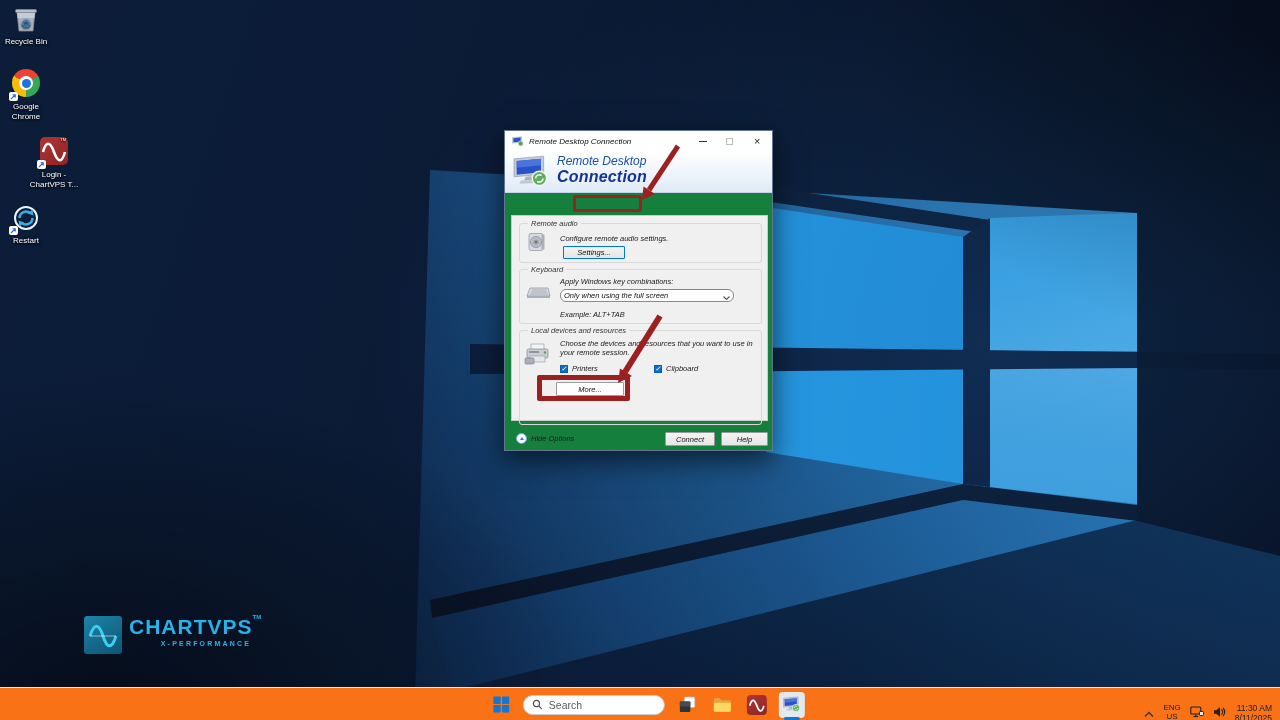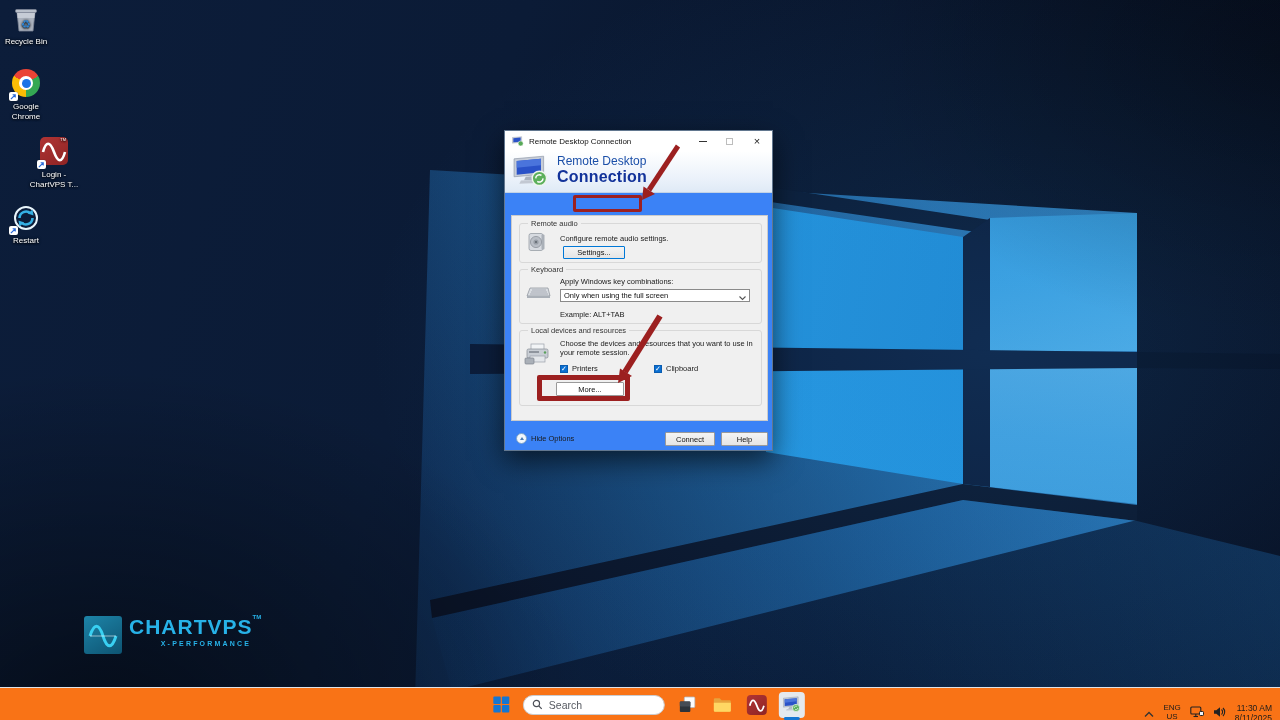--- a/index.html
+++ b/index.html
@@ -43,22 +43,22 @@
 
   
   .watermark{left:84px;top:616px;display:flex;align-items:flex-start;}
   .wm-tile{width:38px;height:38px;border-radius:3px;background:linear-gradient(150deg,#1d84a8,#0e5472);display:flex;align-items:center;justify-content:center;}
   .wm-text{margin-left:7px;}
   .wm-brand{font-size:21px;font-weight:bold;letter-spacing:1px;color:#27b2e8;line-height:22px;}
   .wm-tm{font-size:6px;vertical-align:top;position:relative;top:-2px;color:#27b2e8;font-weight:bold;}
   .wm-tag{font-size:7px;font-weight:bold;letter-spacing:2.2px;color:#27b2e8;text-align:right;margin-top:2px;margin-right:10px;}
 
   
-  .rdp{left:504px;top:130px;width:269px;height:321px;background:#3b82f6;border:1px solid #62778f;
-      box-shadow:0 10px 26px rgba(0,0,0,.6);font-size:8px;color:#1a1a1a;}
+  .rdp{left:504px;top:130px;width:269px;height:321px;background:#15803d;border:1px solid #62778f;
+      box-shadow:0 10px 26px rgba(0,0,0,.6);font-size:8px;color:#1a1a1a;font-style:italic;}
   .titlebar{position:absolute;left:0;top:0;right:0;height:20px;background:#fff;display:flex;align-items:center;}
   .titlebar .t-ic{margin:0 5px 0 7px;display:flex;}
   .titlebar .t-txt{font-size:8px;color:#111;}
   .wbtn{position:absolute;top:0;width:26px;height:20px;display:flex;align-items:center;justify-content:center;}
   .wbtn.min{right:56px;} .wbtn.max{right:30px;} .wbtn.cls{right:2px;font-size:11px;color:#222;line-height:10px;}
   .glyph-min{width:8px;height:0;border-top:1px solid #333;}
   .glyph-max{width:7px;height:7px;border:1px solid #bdbdbd;}
   .rdp-header{position:absolute;left:0;top:20px;right:0;height:42px;
       background:linear-gradient(#ffffff,#eaf1fa 70%,#dfeaf6);border-bottom:1px solid #c3d3e6;}
   .rdp-brand{position:absolute;left:52px;top:4px;}
@@ -66,21 +66,21 @@
   .rdp-brand .l2{font-size:16px;font-weight:bold;color:#13339a;line-height:17px;letter-spacing:.2px;}
   .tabstrip{position:absolute;left:6px;top:67px;height:17px;display:flex;align-items:flex-end;z-index:2;}
   .tab{font-size:7.5px;padding:2px 5px 3px 5px;border:1px solid #cfcfcf;border-bottom:none;background:#ededed;
       margin-right:1px;color:#222;position:relative;}
   .tab.active{background:#f5f5f5;padding-top:4px;z-index:3;margin-bottom:-1px;}
   .panel{position:absolute;left:6px;top:84px;width:257px;height:206px;border:1px solid #cbcbcb;background:#f0f0f0;}
   .grp{position:absolute;border:1px solid #d8d8d8;border-radius:3px;}
   .grp .grp-label{position:absolute;top:-5px;left:8px;background:#f0f0f0;padding:0 3px;font-size:7.5px;color:#333;}
   .g1{left:7px;top:7px;width:243px;height:40px;}
   .g2{left:7px;top:53px;width:243px;height:55px;}
-  .g3{left:7px;top:114px;width:243px;height:76px;}
+  .g3{left:7px;top:114px;width:243px;height:95px;}
   .smalltxt{font-size:7.5px;color:#1a1a1a;line-height:9px;}
   .btn{display:flex;align-items:center;justify-content:center;font-size:7.5px;color:#111;
       background:linear-gradient(#f4f4f4,#e5e5e5);border:1px solid #9a9a9a;border-radius:1px;}
   .btn.accent{border:1px solid #0078d7;}
   .combo{position:absolute;height:13px;background:#fff;border:1px solid #8a8a8a;display:flex;align-items:center;
       padding-left:3px;font-size:7.5px;color:#111;}
   .combo .chev{position:absolute;right:3px;top:4px;}
   .cbrow{position:absolute;display:flex;align-items:center;}
   .cbox{width:8px;height:8px;background:#0a6fd2;border:1px solid #0a5cb0;color:#fff;font-size:7px;line-height:7px;
       display:flex;align-items:center;justify-content:center;margin-right:4px;}
@@ -264,21 +264,21 @@
       <div class="grp g2">
         <span class="grp-label">Keyboard</span>
         <span class="abs" style="left:5px;top:17px;">
           <svg width="26" height="14" viewBox="0 0 26 14">
             <polygon points="5,1 23,1 25,9 2,9" fill="#d9dde2" stroke="#878d96" stroke-width="0.7"></polygon>
             <polygon points="2,9 25,9 25,11 2,11" fill="#aab0b8"></polygon>
             <path d="M7,3 L21,3 M6,5 L22,5 M5,7 L23,7" stroke="#9aa0a9" stroke-width="0.8"></path>
           </svg>
         </span>
         <div class="abs smalltxt" style="left:40px;top:7px;">Apply Windows key combinations:</div>
-        <div class="combo" style="left:40px;top:19px;width:190px;">
+        <div class="combo" style="left:40px;top:19px;width:174px;border-radius:6px;">
           <span>Only when using the full screen</span>
           <span class="chev">
             <svg width="7" height="5" viewBox="0 0 7 5">
                 <polyline points="0.5,0.5 3.5,3.5 6.5,0.5" stroke="#555" stroke-width="1.1" fill="none"></polyline>
               </svg>
           </span>
         </div>
         <div class="abs smalltxt" style="left:40px;top:40px;">Example: ALT+TAB</div>
       </div>
 

